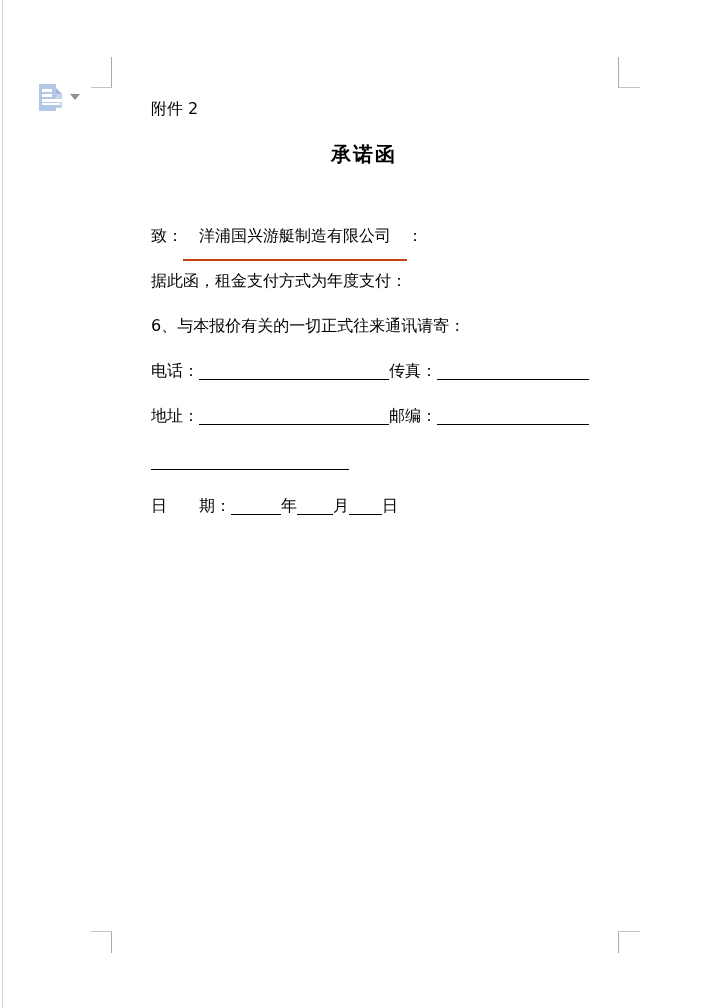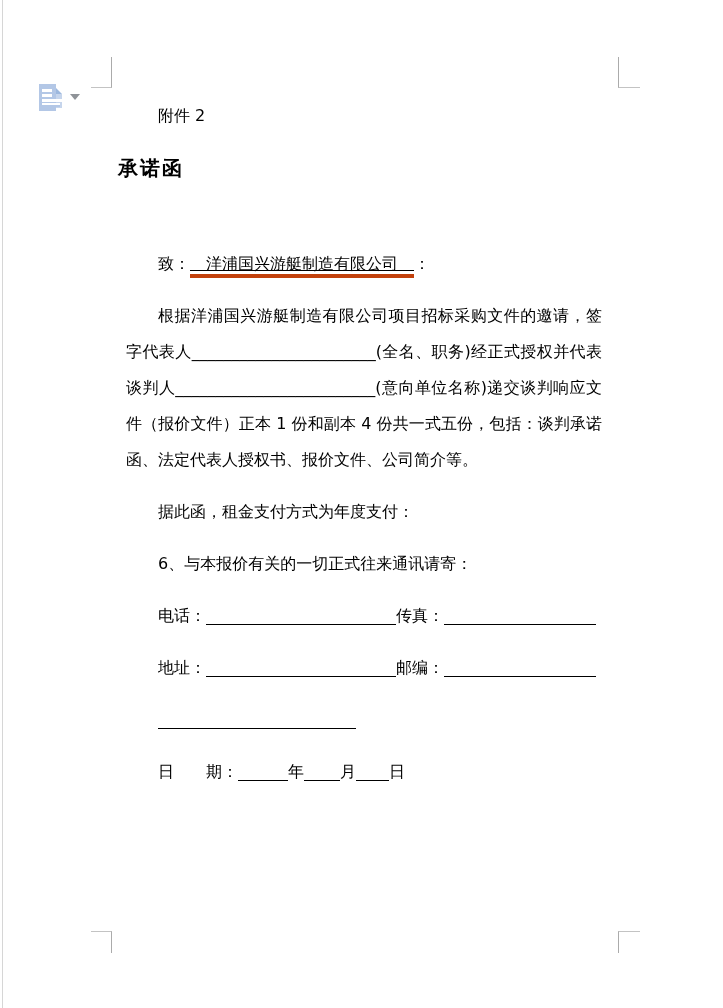--- a/index.html
+++ b/index.html
@@ -59,27 +59,27 @@
     width: 0; height: 0; margin-left: 7px;
     border-left: 5px solid transparent; border-right: 5px solid transparent;
     border-top: 6px solid #8f9398;
   }
 
   
   .text-body {
     position: absolute; left: 110px; top: 82px; width: 508px;
     font-size: 16px; line-height: 36px;
   }
-  .para { margin: 16px; text-indent: 2em; text-align: justify; }
+  .para { margin: 9px; text-indent: 2em; text-align: justify; }
   .spacer { height: 36px; }
   .doc-title {
-    margin: 8px; font-size: 20px; font-weight: bold;
-    line-height: 36px; text-align: left; letter-spacing: 2px;
+    margin: 1px; font-size: 20px; font-weight: bold;
+    line-height: 36px; text-align: center; letter-spacing: 2px;
   }
-  .u-recipient { border-bottom: 4px solid #c2410c; padding-bottom: 1px; text-decoration: underline; }
+  .u-recipient { border-bottom: 2px solid #c2410c; padding-bottom: 14px; }
   .blank {
     display: inline-block; height: 1.05em; vertical-align: -4px;
     border-bottom: 1px solid #000;
   }
   .blank-wide   { width: 190px; }
   .blank-narrow { width: 152px; }
   .blank-sign   { width: 198px; }
   .blank-year   { width: 50px; }
   .blank-month  { width: 36px; }
   .blank-day    { width: 33px; }
@@ -108,21 +108,20 @@
 <div class="text-body">
 
   <p class="para">附件 2</p>
 
   <h1 class="doc-title">承诺函</h1>
 
   <div class="spacer"></div>
 
   <p class="para"><span>致：</span><span class="u-recipient">　洋浦国兴游艇制造有限公司　</span><span>：</span></p>
 
-  <p class="para">根据洋浦国兴游艇制造有限公司项目招标采购文件的邀请，签字代表人_______________________(全名、职务)经正式授权并代表谈判人_________________________(意向单位名称)递交谈判响应文件（报价文件）正本 1 份和副本 4 份共一式五份，包括：谈判承诺函、法定代表人授权书、报价文件、公司简介等。</p>
 
   <p class="para">据此函，租金支付方式为年度支付：</p>
 
   <p class="para">6、与本报价有关的一切正式往来通讯请寄：</p>
 
   <p class="para"><span>电话：</span><span class="blank blank-wide"></span><span>传真：</span><span class="blank blank-narrow"></span></p>
 
   <p class="para"><span>地址：</span><span class="blank blank-wide"></span><span>邮编：</span><span class="blank blank-narrow"></span></p>
 
   <p class="para"><span class="blank blank-sign"></span></p>

